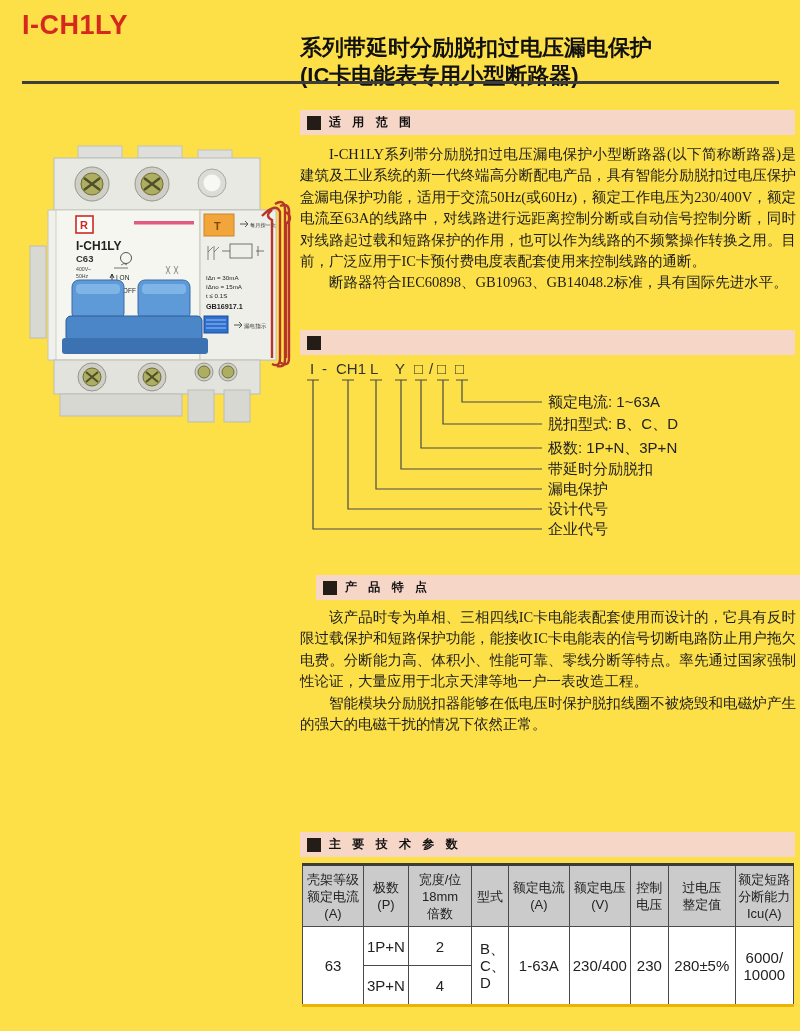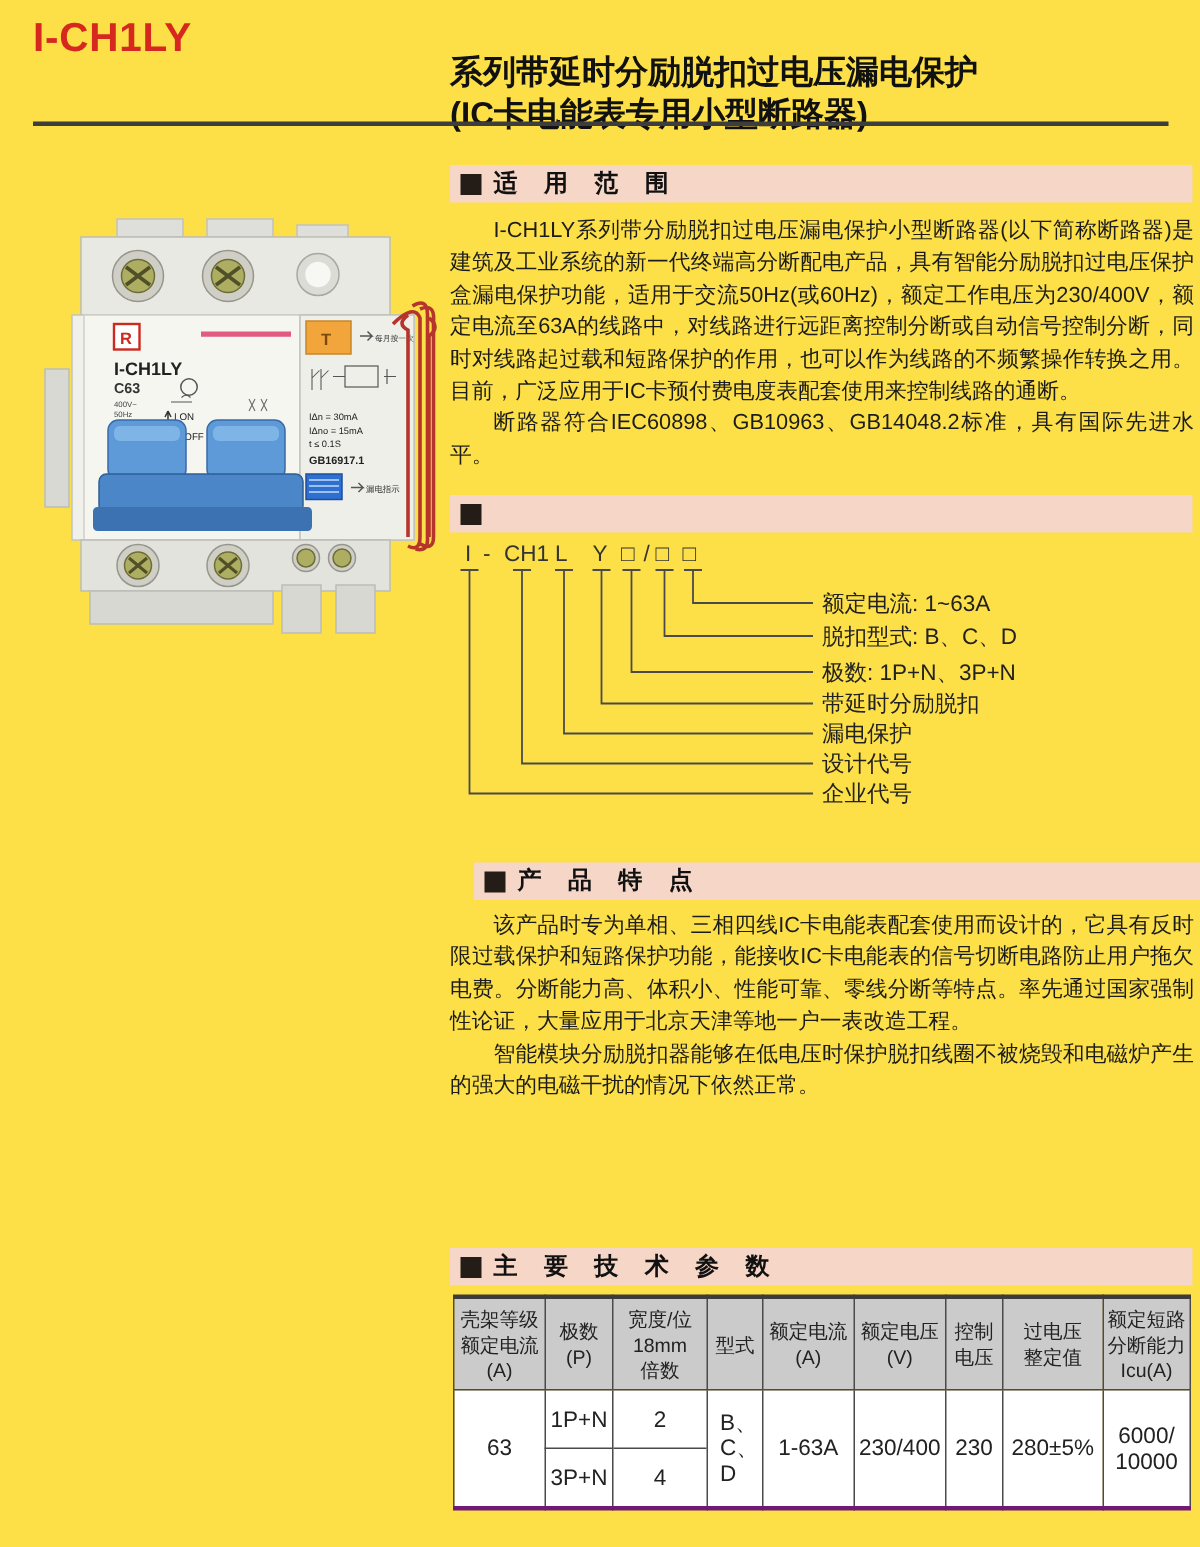--- a/index.html
+++ b/index.html
@@ -5,27 +5,27 @@
   html,body{margin:0;padding:0;background:#ffffff;}
   body{font-family:"Liberation Sans","DejaVu Sans",sans-serif;color:#222;}
   .page{position:relative;width:800px;height:1031px;background:#fde047;overflow:hidden;}
 
   .brand{position:absolute;left:22px;top:10px;font-size:27px;font-weight:700;color:#d6281e;letter-spacing:0.5px;}
   .doc-title{position:absolute;left:300px;top:8px;width:480px;font-size:22px;font-weight:700;color:#111;line-height:28px;margin-top:26px;}
   .head-rule{position:absolute;left:22px;top:81px;width:757px;height:3px;background:#3d3d3d;}
 
   .section-bar{position:absolute;left:300px;width:495px;height:25px;background:#f6d6c7;display:flex;align-items:center;}
   .section-bullet{width:14px;height:14px;background:#241c16;margin-left:7px;margin-right:8px;flex:0 0 auto;}
-  .section-title{font-size:16px;font-weight:700;color:#111;letter-spacing:4px;white-space:nowrap;font-family:Liberation Mono, monospace;}
+  .section-title{font-size:12px;font-weight:700;color:#111;letter-spacing:4px;white-space:nowrap;}
 
   .text-block{position:absolute;left:300px;width:496px;font-size:14.5px;line-height:21.4px;color:#1c1c1c;text-align:justify;}
-  .text-block p{margin:0;text-indent:2em;}
+  .text-block p{margin:0;text-indent:2em;font-family:Liberation Serif, serif;}
 
   .spec-table{position:absolute;left:302px;top:863px;border-collapse:collapse;table-layout:fixed;
-              border-top:3px solid #3c3c3c;border-bottom:3px solid #701a75;}
+              border-top:3px solid #3c3c3c;border-bottom:3px solid #eab308;}
   .spec-table th,.spec-table td{border-left:1.5px solid #4a4a4a;border-right:1.5px solid #4a4a4a;
               text-align:center;vertical-align:middle;padding:0 2px;}
   .spec-table th{background:#cbcbcb;font-weight:400;font-size:13px;line-height:16px;height:60px;
               border-bottom:1.5px solid #4a4a4a;}
   .spec-table td{font-size:15px;background:#ffffff;height:38px;}
   .spec-table tr.r2 td{border-top:1.5px solid #4a4a4a;}
   .spec-table td.span2{border-top:none;}
   .spec-table .multi div{line-height:17px;}
 
   .product-photo{position:absolute;left:26px;top:128px;width:272px;height:304px;}

